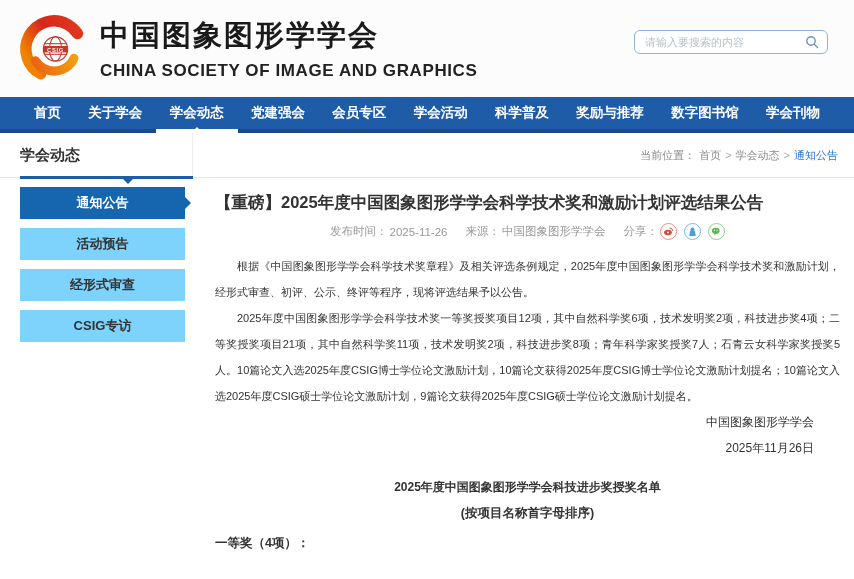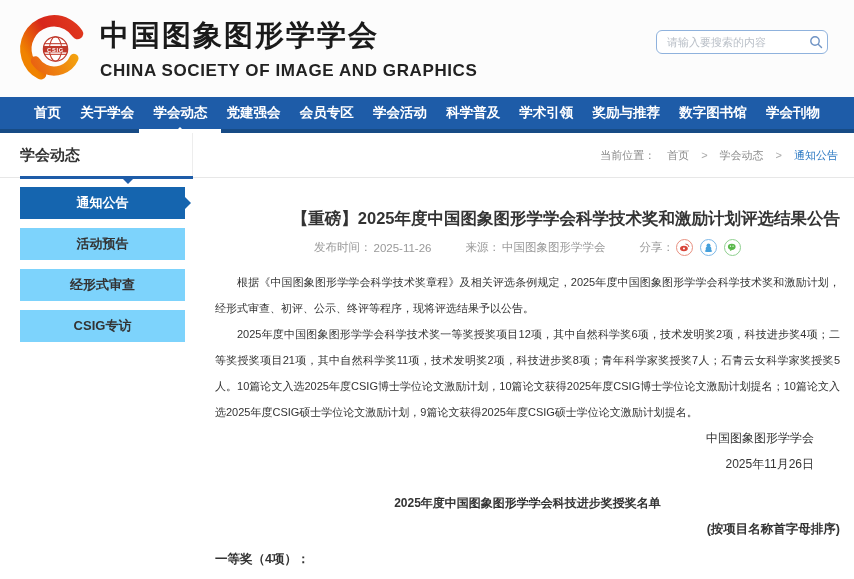--- a/index.html
+++ b/index.html
@@ -5,21 +5,21 @@
   * { margin:0; padding:0; box-sizing:border-box; }
   body { font-family:"Liberation Sans","DejaVu Sans",sans-serif; background:#e9e9e9; }
   .page { width:854px; height:579px; background:#fff; overflow:hidden; position:relative; margin:0 auto; }
 
   
   .header { height:97px; background:#fcfcfc; display:flex; align-items:center; padding:0 26px 0 16px; }
   .logo { width:76px; height:76px; flex:none; }
   .brand { margin-left:8px; }
   .brand-title { font-size:29px; font-weight:bold; color:#1a1a1a; letter-spacing:2px; font-family:"Liberation Serif","DejaVu Serif",serif; }
   .brand-sub { font-size:17px; font-weight:bold; color:#222; letter-spacing:0.6px; margin-top:5px; }
-  .search-box { margin-left:auto; width:172px; height:24px; border:1px solid #8fb2dd; border-radius:6px;
+  .search-box { margin-left:auto; width:194px; height:24px; border:1px solid #8fb2dd; border-radius:6px;
     display:flex; align-items:center; padding:0 8px 0 10px; background:#fff; margin-top:-14px; }
   .search-box input { border:none; outline:none; flex:1; font-size:11px; color:#333; background:transparent; font-family:inherit; }
   .search-box input::placeholder { color:#b9bfc7; }
   .search-btn { width:14px; height:14px; flex:none; cursor:pointer; display:flex; }
 
   
   .nav { height:36px; background:#1e5ca8; border-bottom:4px solid #174b85; display:flex; align-items:stretch;
     justify-content:space-between; padding:0 30px; }
   .nav-item { color:#fff; font-size:13.5px; font-weight:bold; display:flex; align-items:center; padding:0 4px;
     cursor:pointer; position:relative; }
@@ -27,50 +27,50 @@
   .nav-item.active::before { content:""; position:absolute; left:50%; margin-left:-6px; bottom:-4px;
     border-left:6px solid transparent; border-right:6px solid transparent; border-bottom:6px solid #fff; }
 
   
   .strip { height:45px; display:flex; align-items:center; border-bottom:1px solid #e7e7e7; padding:0 16px 0 20px; }
   .strip-left { width:173px; height:100%; position:relative; display:flex; align-items:center; border-right:1px solid #ededed; }
   .strip-title { font-size:15px; font-weight:bold; color:#333; }
   .strip-line { position:absolute; left:0; bottom:-2px; width:173px; height:3px; background:#1e5ca8; }
   .strip-line::after { content:""; position:absolute; left:103px; top:3px;
     border-left:5px solid transparent; border-right:5px solid transparent; border-top:5px solid #1e5ca8; }
-  .breadcrumb { margin-left:auto; font-size:11px; color:#8a8a8a; display:flex; align-items:center; gap:12px; }
+  .breadcrumb { margin-left:auto; font-size:11px; color:#8a8a8a; display:flex; align-items:center; gap:4px; }
   .breadcrumb .crumb { color:#8a8a8a; cursor:pointer; }
   .breadcrumb .crumb.current { color:#2f7bc4; }
   .breadcrumb .sep { color:#aaa; }
 
   
   .content { display:flex; padding:9px 14px 0 20px; }
   .sidebar { width:165px; flex:none; }
   .side-item { height:32px; margin-bottom:9px; background:#7dd3fc; color:#333; font-size:13px; font-weight:bold;
     display:flex; align-items:center; justify-content:center; cursor:pointer; position:relative; }
   .side-item.active { background:#1565af; color:#fff; }
   .side-item.active::after { content:""; position:absolute; left:100%; top:50%; margin-top:-6px;
     border:6px solid transparent; border-left-color:#1565af; }
 
   .main { flex:1; padding-left:30px; color:#333; }
-  .art-title { text-align:right; font-size:16.5px; font-weight:bold; color:#333; margin-top:20px; line-height:22px; }
-  .art-meta { display:flex; justify-content:center; align-items:center; gap:16px; margin-top:10px;
+  .art-title { text-align:left; font-size:16.5px; font-weight:bold; color:#333; margin-top:4px; line-height:22px; }
+  .art-meta { display:flex; justify-content:center; align-items:center; gap:0; margin-top:10px;
     font-size:11.5px; color:#999; }
   .meta-group { display:flex; align-items:center; gap:2px; margin:0 9px; }
   .share-icons { display:flex; gap:7px; align-items:center; }
   .share-icon { width:17px; height:17px; border-radius:50%; display:flex; align-items:center; justify-content:center; cursor:pointer; }
   .share-icon.weibo { border:1px solid #e89080; }
   .share-icon.qq { border:1px solid #7db8e8; }
   .share-icon.wechat { border:1px solid #8fcf8f; }
 
   .art-body { margin-top:13px; font-size:11px; line-height:26px; text-align:justify; }
   .art-body p { text-indent:2em; }
   .sign { text-align:right; padding-right:26px; font-size:12px; line-height:26px; }
   .list-title { text-align:center; font-weight:bold; font-size:12px; margin-top:13px; line-height:26px; }
-  .list-sub { text-align:right; font-weight:bold; font-size:12.5px; line-height:26px; }
+  .list-sub { text-align:center; font-weight:bold; font-size:12.5px; line-height:26px; }
   .award-level { font-weight:bold; font-size:12.5px; margin-top:5px; line-height:25px; }
 </style>
 </head>
 <body>
 
 <div class="page">
 
   <div class="header">
     <svg class="logo" viewBox="0 0 100 100">
       <defs>
@@ -110,21 +110,20 @@
   </div>
 
   <div class="nav">
     <div class="nav-item">首页</div>
     <div class="nav-item">关于学会</div>
     <div class="nav-item active">学会动态</div>
     <div class="nav-item">党建强会</div>
     <div class="nav-item">会员专区</div>
     <div class="nav-item">学会活动</div>
     <div class="nav-item">科学普及</div>
-    <div class="nav-item">学术引领</div>
     <div class="nav-item">奖励与推荐</div>
     <div class="nav-item">数字图书馆</div>
     <div class="nav-item">学会刊物</div>
   </div>
 
   <div class="strip">
     <div class="strip-left">
       <div class="strip-title">学会动态</div>
       <div class="strip-line"></div>
     </div>

